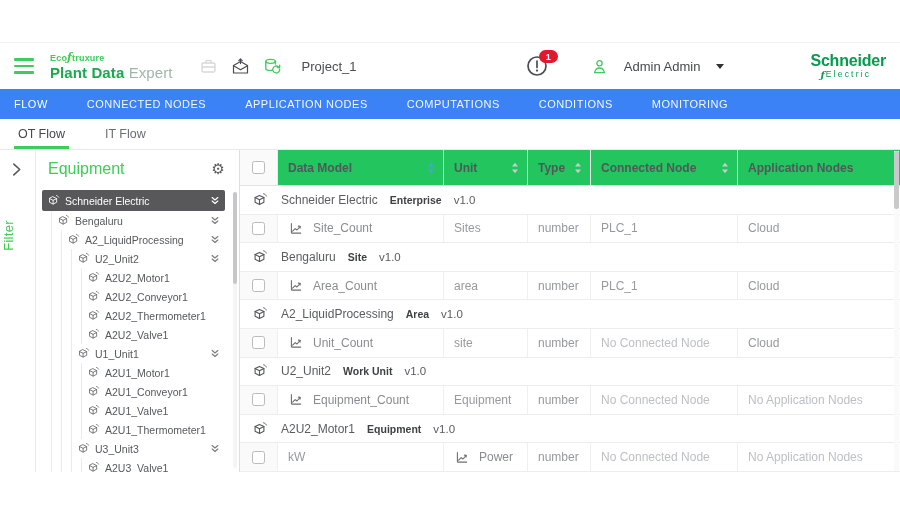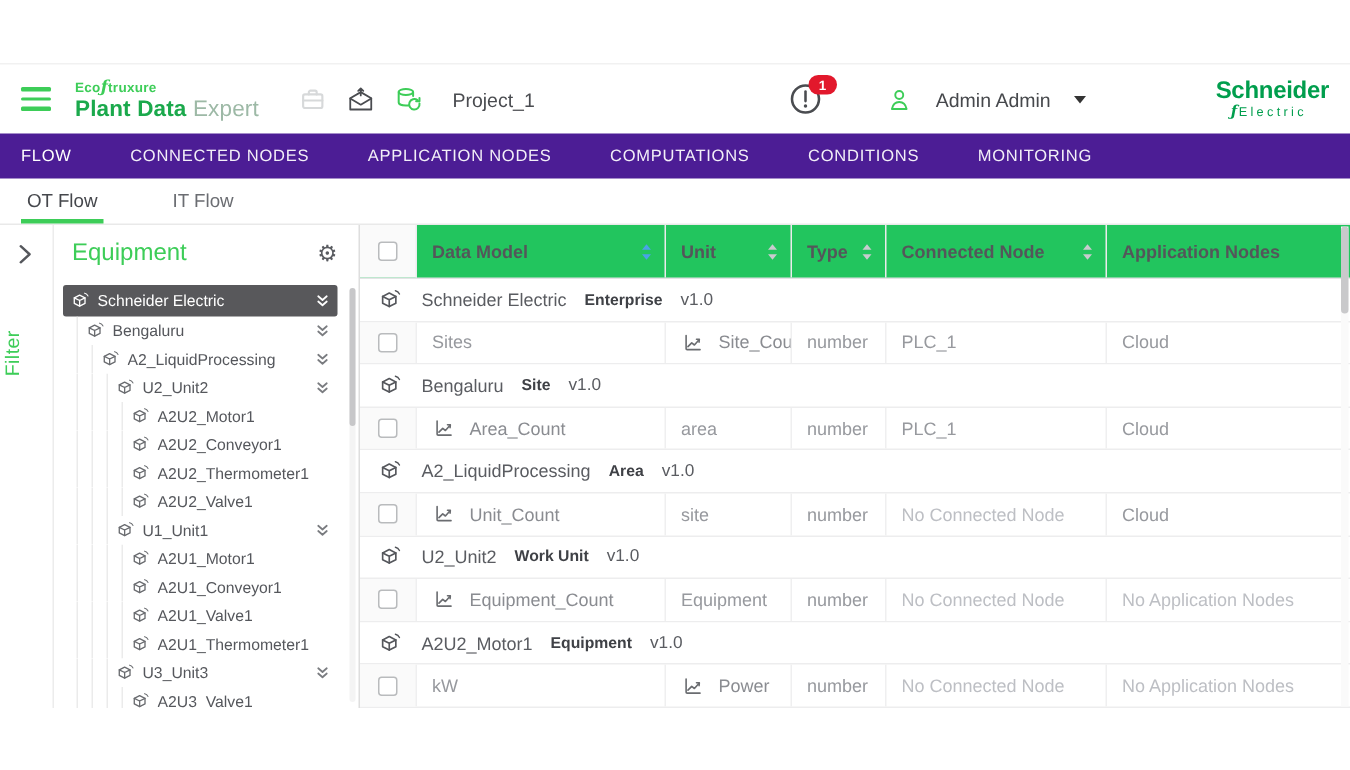--- a/index.html
+++ b/index.html
@@ -30,25 +30,25 @@
     border-radius:8px;color:#fff;font-size:9px;font-weight:700;display:flex;align-items:center;justify-content:center;}
   .user{display:flex;align-items:center;gap:16px;margin-right:86px;cursor:pointer;}
   .user svg{width:17px;height:17px;color:#3DCD58;}
   .user-name{font-size:13px;color:#46484c;}
   .caret{width:0;height:0;border-left:4px solid transparent;border-right:4px solid transparent;border-top:5px solid #333;}
   .brand{line-height:1;text-align:left;color:#009E4D;}
   .brand-name{font-size:16px;font-weight:800;letter-spacing:-.2px;}
   .brand-sub{font-size:8.5px;letter-spacing:2.2px;margin-top:1px;margin-left:10px;display:flex;align-items:center;gap:1px;}
   .brand-f{font-family:"DejaVu Serif",serif;font-style:italic;font-weight:700;font-size:10px;letter-spacing:0;}
   
-  .navbar{height:30px;background:#4c1d95;display:flex;align-items:center;padding-left:14px;gap:39px;}
+  .navbar{height:30px;background:#3b82f6;display:flex;align-items:center;padding-left:14px;gap:39px;}
   .nav-item{color:#fff;font-size:11px;letter-spacing:.5px;cursor:pointer;white-space:nowrap;}
   .nav-item.dim{color:rgba(255,255,255,.93);}
   
-  .tabrow{height:31px;border-bottom:1px solid #e9e9e9;display:flex;align-items:stretch;padding-left:14px;gap:42px;box-sizing:border-box;}
+  .tabrow{height:31px;border-bottom:1px solid #e9e9e9;display:flex;align-items:stretch;padding-left:14px;gap:32px;box-sizing:border-box;}
   .tab{display:flex;align-items:center;font-size:12.5px;color:#6b6d72;cursor:pointer;position:relative;padding:0 4px;}
   .tab.active{color:#45474c;}
   .tab.active::after{content:"";position:absolute;left:0;right:0;bottom:0;height:3px;background:#3DCD58;}
   
   .content{display:flex;height:322px;}
   .rail{width:36px;border-right:1px solid #ececec;box-sizing:border-box;position:relative;flex:none;}
   .rail-chev{position:absolute;top:12px;left:11px;width:11px;height:15px;color:#55575c;cursor:pointer;}
   .filter-label{position:absolute;top:78px;left:-7px;transform:rotate(-90deg);font-size:13px;color:#3DCD58;letter-spacing:.3px;}
   .tree-panel{width:204px;flex:none;border-right:1px solid #dedede;box-sizing:border-box;position:relative;overflow:hidden;}
   .panel-head{height:38px;display:flex;align-items:center;justify-content:space-between;padding:0 14px 0 12px;}
@@ -401,27 +401,27 @@
           </svg>
         <span class="tg-name">Schneider Electric</span>
         <span class="tg-type">Enterprise</span>
         <span class="tg-ver">v1.0</span>
       </div>
 
       <div class="grid tr">
         <div class="td c-check">
             <span class="cb"></span>
           </div>
-        <div class="td">Sites</div>
         <div class="td c-name">
             <svg class="trend">
               <use href="#sym-trend"></use>
             </svg>
             <span>Site_Count</span>
           </div>
+        <div class="td">Sites</div>
         <div class="td">number</div>
         <div class="td">PLC_1</div>
         <div class="td">Cloud</div>
       </div>
 
       <div class="tg">
         <svg class="cube">
             <use href="#sym-cube"></use>
           </svg>
         <span class="tg-name">Bengaluru</span>

